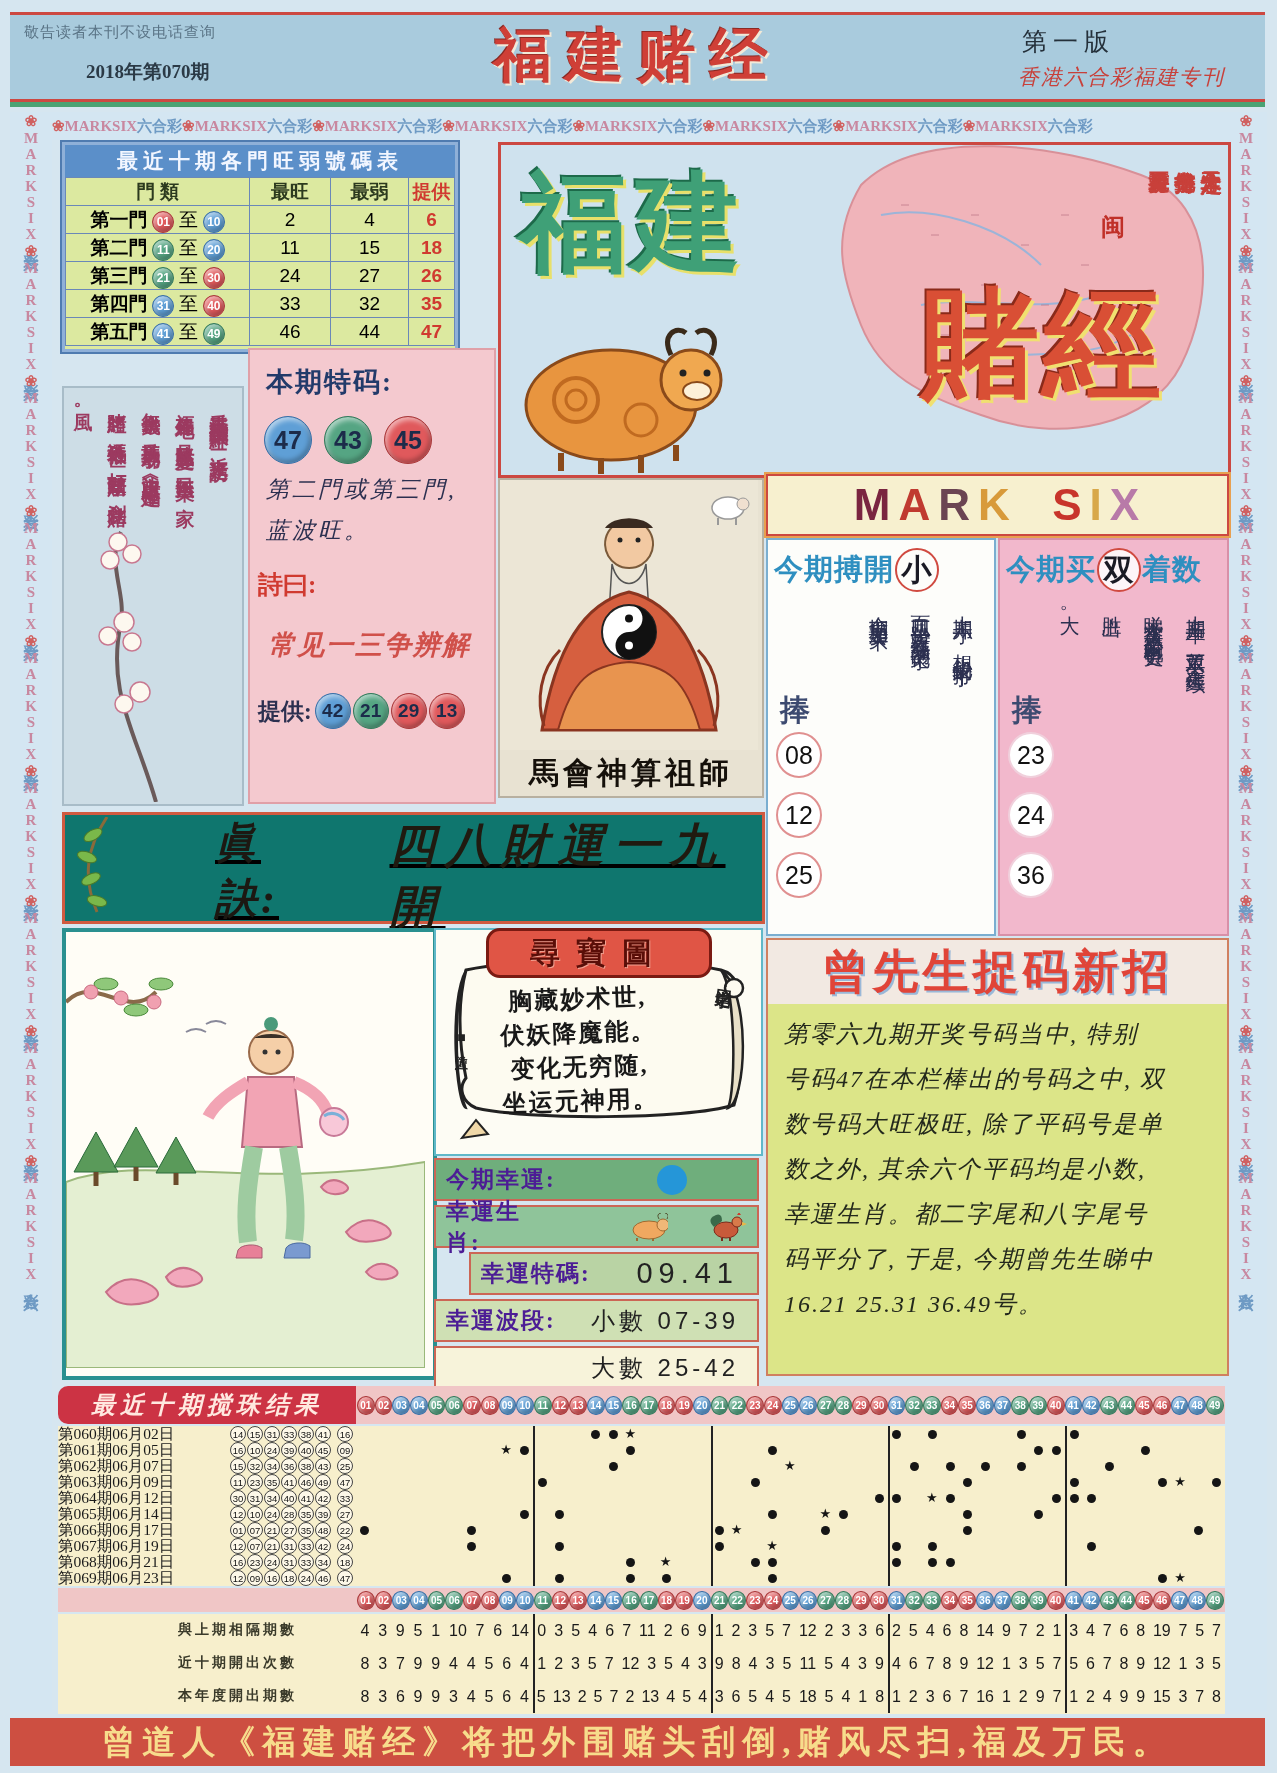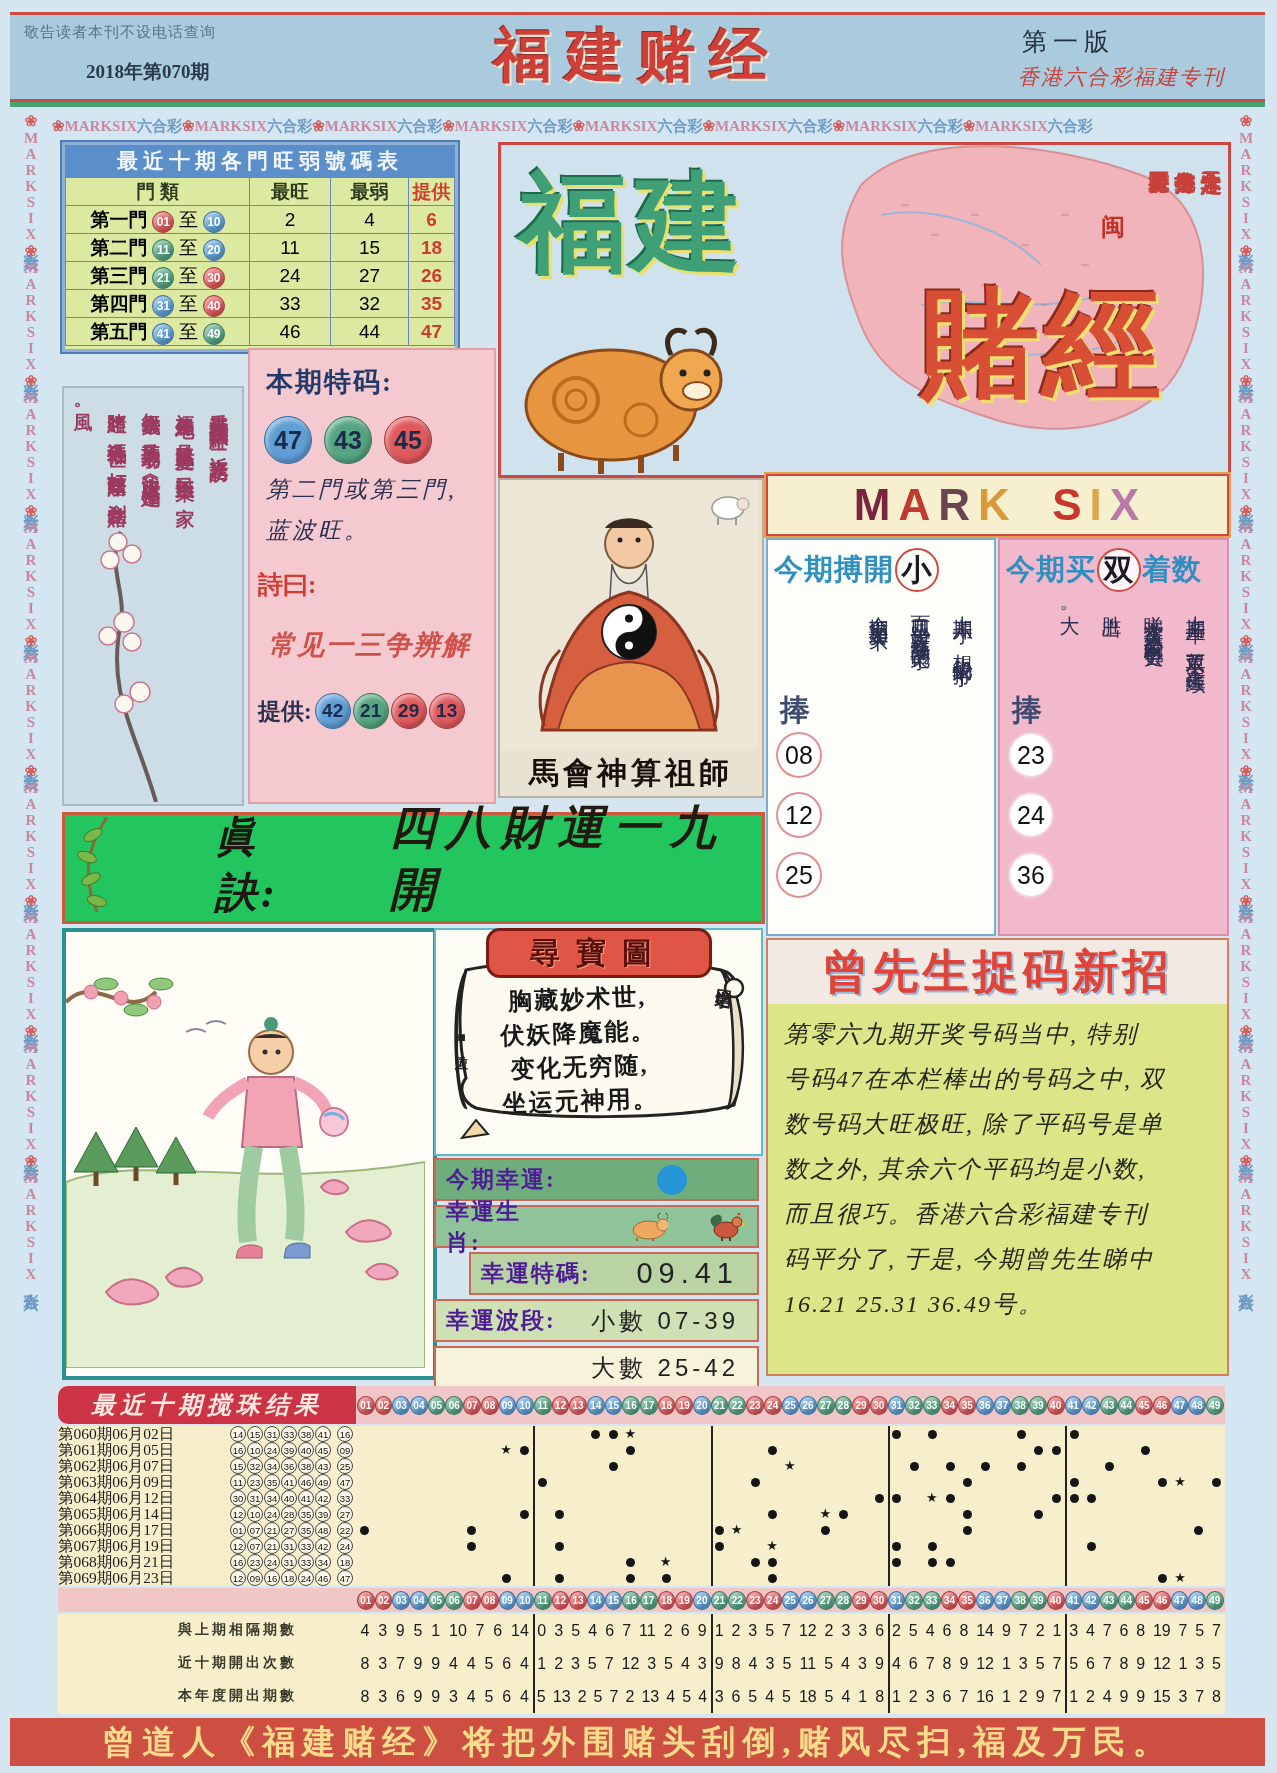--- a/index.html
+++ b/index.html
@@ -86,22 +86,22 @@
   .circ-ch{display:inline-flex;width:40px;height:40px;border:2px solid #d04a40;border-radius:50%;
            color:#1a1a24;align-items:center;justify-content:center;font-size:30px;margin:0 1px;}
   .bp-text{position:absolute;right:10px;top:60px;height:300px;writing-mode:vertical-rl;
            text-orientation:upright;white-space:pre-line;font-size:20px;color:#2c3050;line-height:42px;letter-spacing:3px;}
   .peng{position:absolute;left:12px;top:150px;font-size:30px;font-weight:bold;color:#3c4a70;}
   .betnums{position:absolute;left:8px;top:192px;display:flex;flex-direction:column;gap:14px;}
   .betnum{width:42px;height:42px;border-radius:50%;background:#fff;border:2px solid #e09090;
           display:flex;align-items:center;justify-content:center;
           font-family:"Liberation Sans",sans-serif;font-size:25px;color:#111;}
   
-  #secret{left:62px;top:812px;width:697px;height:106px;background:#22c55e;border:3px solid #d05a40;
-          display:flex;align-items:flex-end;}
+  #secret{left:62px;top:812px;width:697px;height:106px;background:#0f766e;border:3px solid #d05a40;
+          display:flex;align-items:flex-start;text-decoration:underline;}
   #secret .lbl{margin-left:150px;font-size:42px;font-weight:bold;font-style:italic;color:#1c1812;letter-spacing:4px;}
   #secret .txt{margin-left:70px;font-size:46px;font-weight:bold;font-style:italic;color:#201a10;letter-spacing:10px;}
   
   #picture{left:62px;top:928px;width:367px;height:444px;background:#fffdf6;border:4px solid #2a9090;}
   
   #treasure{left:434px;top:928px;width:325px;height:224px;background:#fdfcf4;border:2px solid #60b8c8;}
   #t-banner{position:absolute;left:50px;top:-2px;width:220px;height:44px;background:#e05545;border:3px solid #7a1a12;
             border-radius:14px;color:#5a0e08;font-size:30px;font-weight:bold;display:flex;align-items:center;
             justify-content:center;letter-spacing:16px;text-shadow:1px 1px 0 #f0a090;}
   #t-poem{position:absolute;left:38px;top:52px;width:210px;text-align:center;font-size:24px;color:#181818;
@@ -476,21 +476,21 @@
       </div>
     </div>
 
   <div id="zeng" class="abs">
     <div class="hd">曾先生捉码新招</div>
     <div class="body" id="zeng-body">
         <div class="line">第零六九期开奖号码当中, 特别</div>
         <div class="line">号码47在本栏棒出的号码之中, 双</div>
         <div class="line">数号码大旺极旺, 除了平码号是单</div>
         <div class="line">数之外, 其余六个平码均是小数,</div>
-        <div class="line">而且很巧。香港六合彩福建专刊</div>
+        <div class="line">幸運生肖。都二字尾和八字尾号</div>
         <div class="line">码平分了, 于是, 今期曾先生睇中</div>
         <div class="line">16.21 25.31 36.49号。</div>
       </div>
   </div>
 
   <div id="res-banner" class="abs">最近十期搅珠结果</div>
   <div id="strip1" class="abs stripbg">
       <div class="balls" id="strip1-balls">
         <span class="ball strip red">01</span>
         <span class="ball strip red">02</span>

